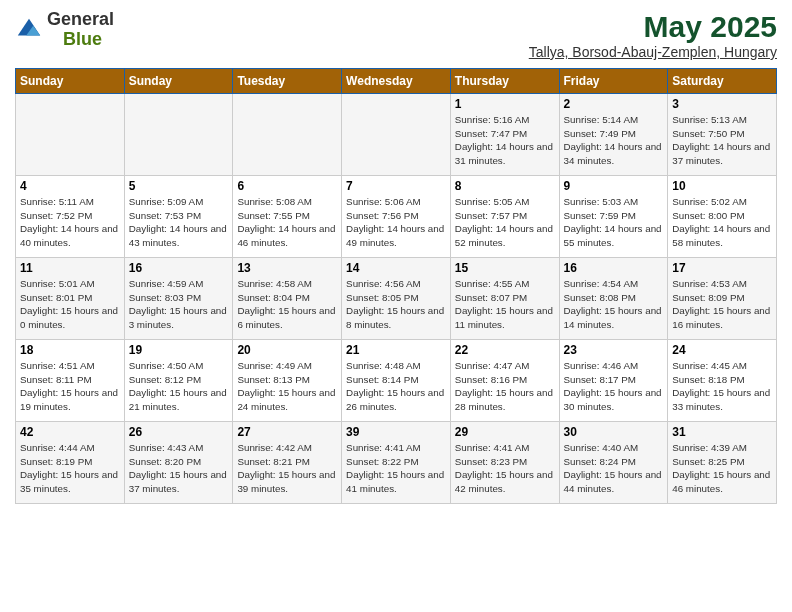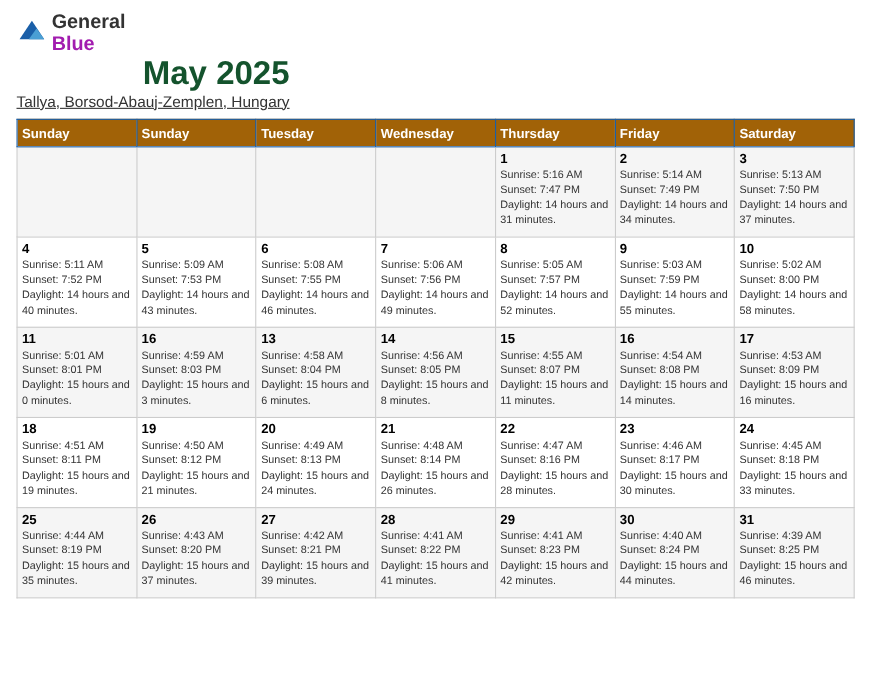--- a/index.html
+++ b/index.html
@@ -13,34 +13,33 @@
     .page {
       width: 792px;
       height: 612px;
       padding: 10px 15px 10px 15px;
     }
     .header {
       display: flex;
       justify-content: space-between;
       align-items: flex-start;
       margin-bottom: 8px;
-      flex-direction: column;
     }
     .logo {
       display: flex;
       align-items: center;
       gap: 4px;
     }
     .logo-text {
       font-size: 18px;
       font-weight: bold;
       line-height: 1.1;
     }
     .logo-general { color: #333; }
-    .logo-blue { color: #a21caf; }
+    .logo-blue { color: #4d7c0f; margin-left: 16px; }
     .logo-icon {
       width: 28px;
       height: 28px;
     }
     .title-block {
       text-align: right;
     }
     .main-title {
       font-size: 30px;
       font-weight: bold;
@@ -230,33 +229,33 @@
             <span class="day-number">23</span>
             <div class="day-info">Sunrise: 4:46 AM<br>Sunset: 8:17 PM<br>Daylight: 15 hours and 30 minutes.</div>
           </td>
           <td>
             <span class="day-number">24</span>
             <div class="day-info">Sunrise: 4:45 AM<br>Sunset: 8:18 PM<br>Daylight: 15 hours and 33 minutes.</div>
           </td>
         </tr>
         <tr>
           <td>
-            <span class="day-number">25</span>
+            <span class="day-number">42</span>
             <div class="day-info">Sunrise: 4:44 AM<br>Sunset: 8:19 PM<br>Daylight: 15 hours and 35 minutes.</div>
           </td>
           <td>
             <span class="day-number">26</span>
             <div class="day-info">Sunrise: 4:43 AM<br>Sunset: 8:20 PM<br>Daylight: 15 hours and 37 minutes.</div>
           </td>
           <td>
             <span class="day-number">27</span>
             <div class="day-info">Sunrise: 4:42 AM<br>Sunset: 8:21 PM<br>Daylight: 15 hours and 39 minutes.</div>
           </td>
           <td>
-            <span class="day-number">28</span>
+            <span class="day-number">39</span>
             <div class="day-info">Sunrise: 4:41 AM<br>Sunset: 8:22 PM<br>Daylight: 15 hours and 41 minutes.</div>
           </td>
           <td>
             <span class="day-number">29</span>
             <div class="day-info">Sunrise: 4:41 AM<br>Sunset: 8:23 PM<br>Daylight: 15 hours and 42 minutes.</div>
           </td>
           <td>
             <span class="day-number">30</span>
             <div class="day-info">Sunrise: 4:40 AM<br>Sunset: 8:24 PM<br>Daylight: 15 hours and 44 minutes.</div>
           </td>

